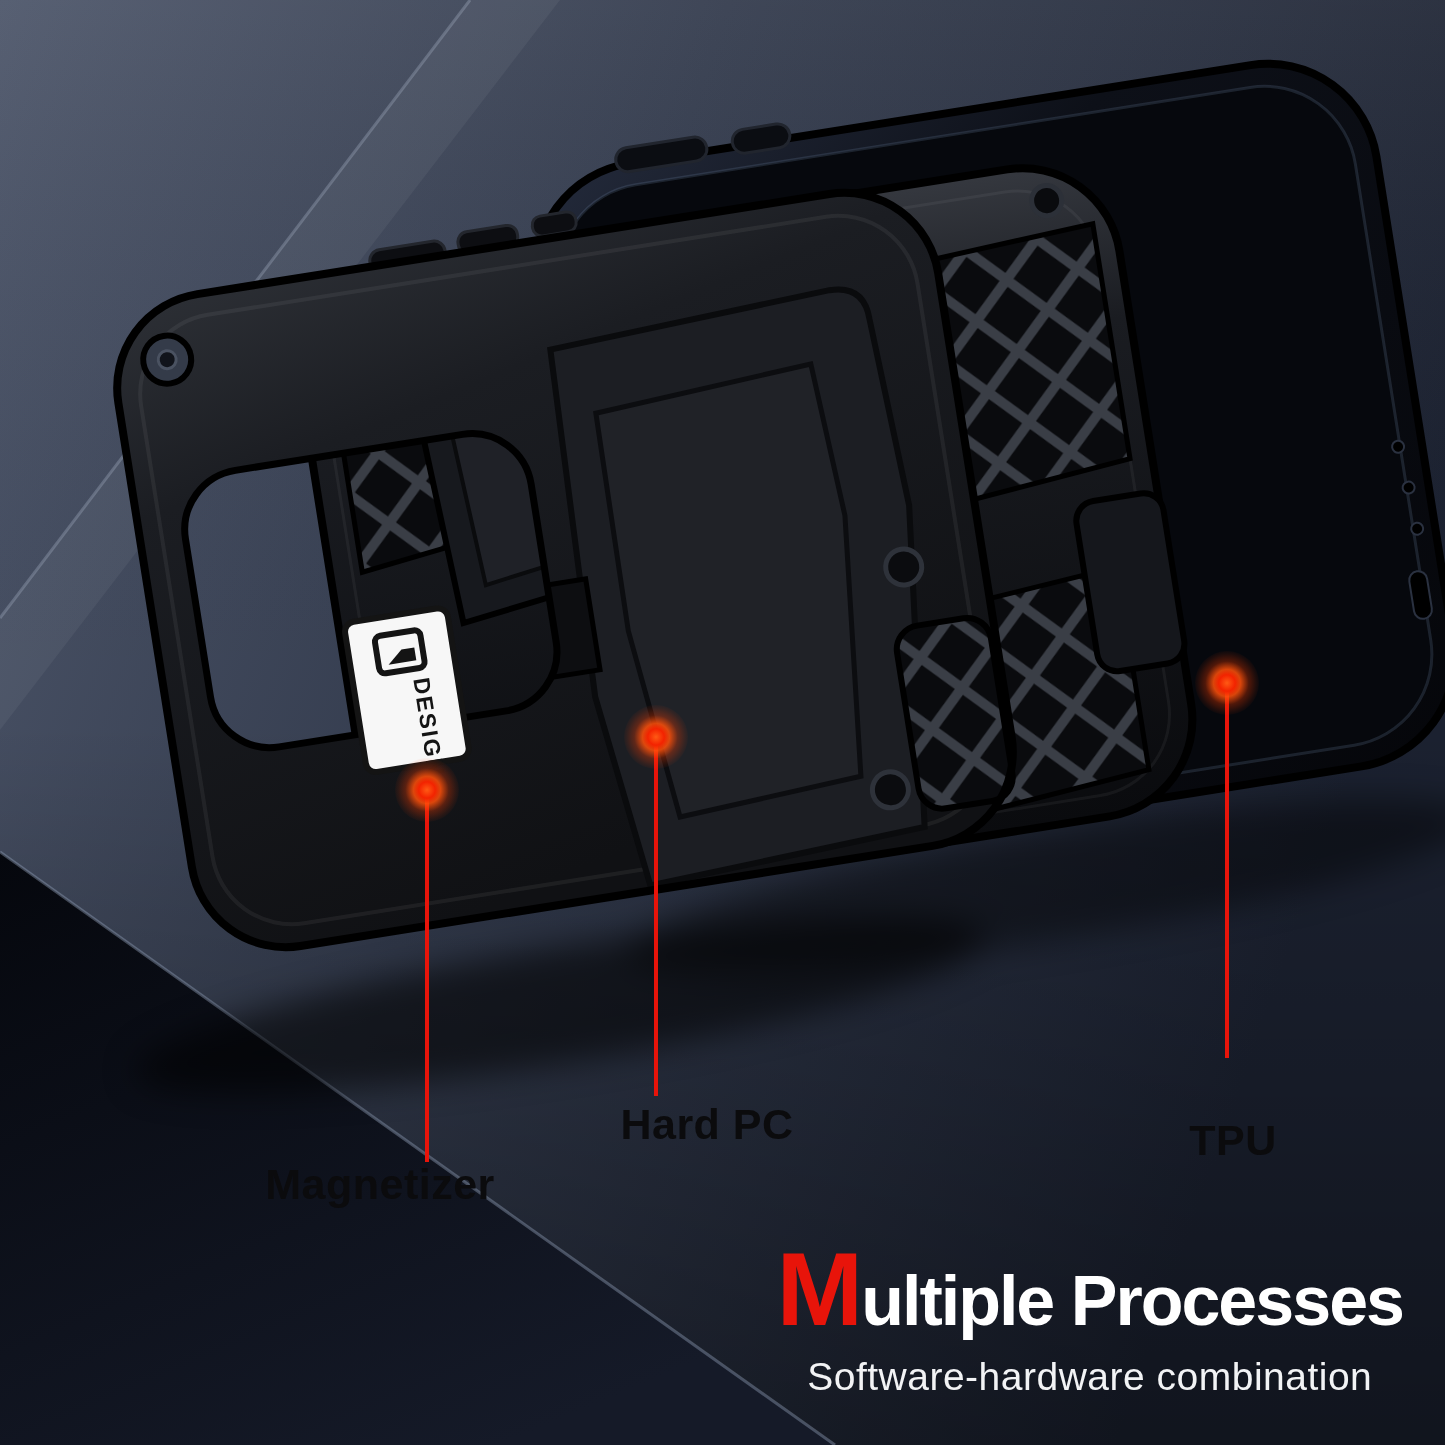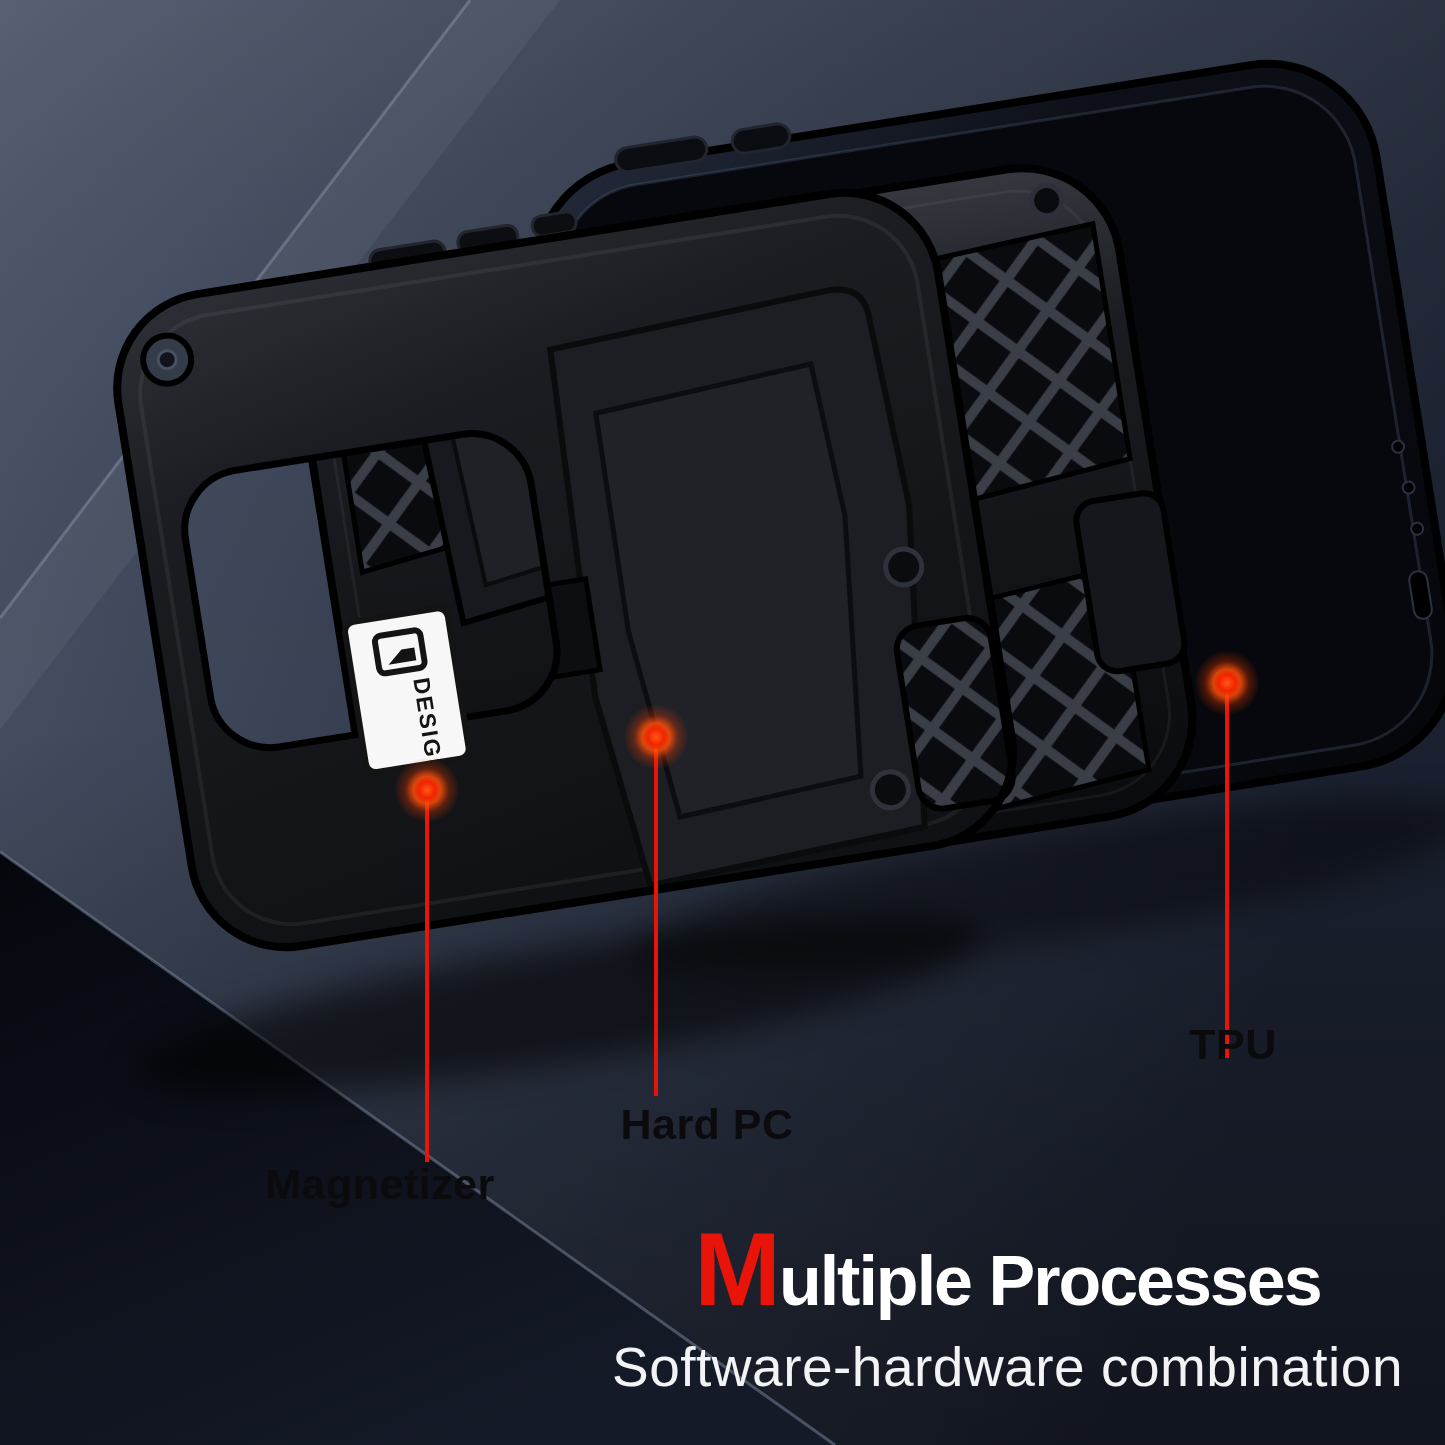--- a/index.html
+++ b/index.html
@@ -67,21 +67,21 @@
     line-height: 1;
     white-space: nowrap;
     color: var(--title-white, #ffffff);
   }
   .title-main .lead {
     color: var(--accent-red, #e8140a);
     font-size: 104px;
   }
   .title-sub {
     margin-top: 14px;
-    font-size: 55px;
+    font-size: 39px;
     font-weight: 400;
     letter-spacing: 0.5px;
     color: #f2f3f5;
   }
 </style>
 </head>
 <body>
 
 <div class="stage">
 
@@ -206,21 +206,21 @@
 
   <div>
     <div class="cline" style="left:656px; top:737px; height:359px"></div>
     <div class="dot" style="left:656px; top:737px"></div>
     <div class="clabel" style="left:707px; top:1100px">Hard PC</div>
   </div>
 
   <div>
     <div class="cline" style="left:1227px; top:683px; height:375px"></div>
     <div class="dot" style="left:1227px; top:683px"></div>
-    <div class="clabel" style="left:1233px; top:1020px">TPU</div>
+    <div class="clabel" style="left:1233px; top:1116px">TPU</div>
   </div>
 
   <div class="title-block">
     <div class="title-main"><span class="lead">M</span><span>ultiple Processes</span></div>
     <div class="title-sub">Software-hardware combination</div>
   </div>
 
 </div>
 
 </body></html>

